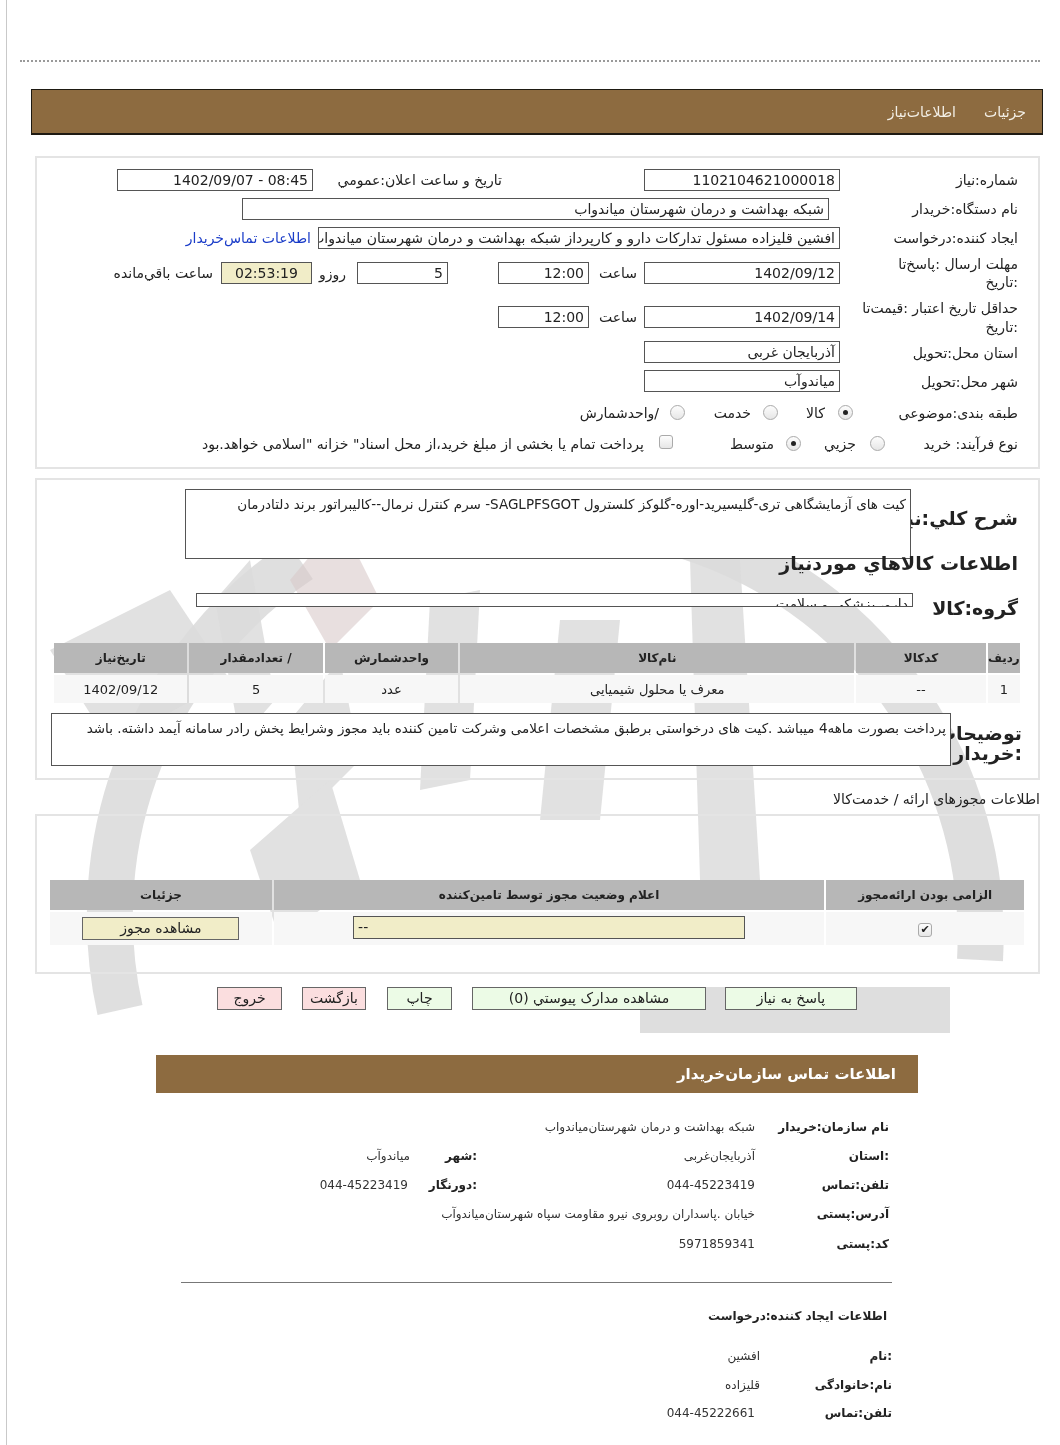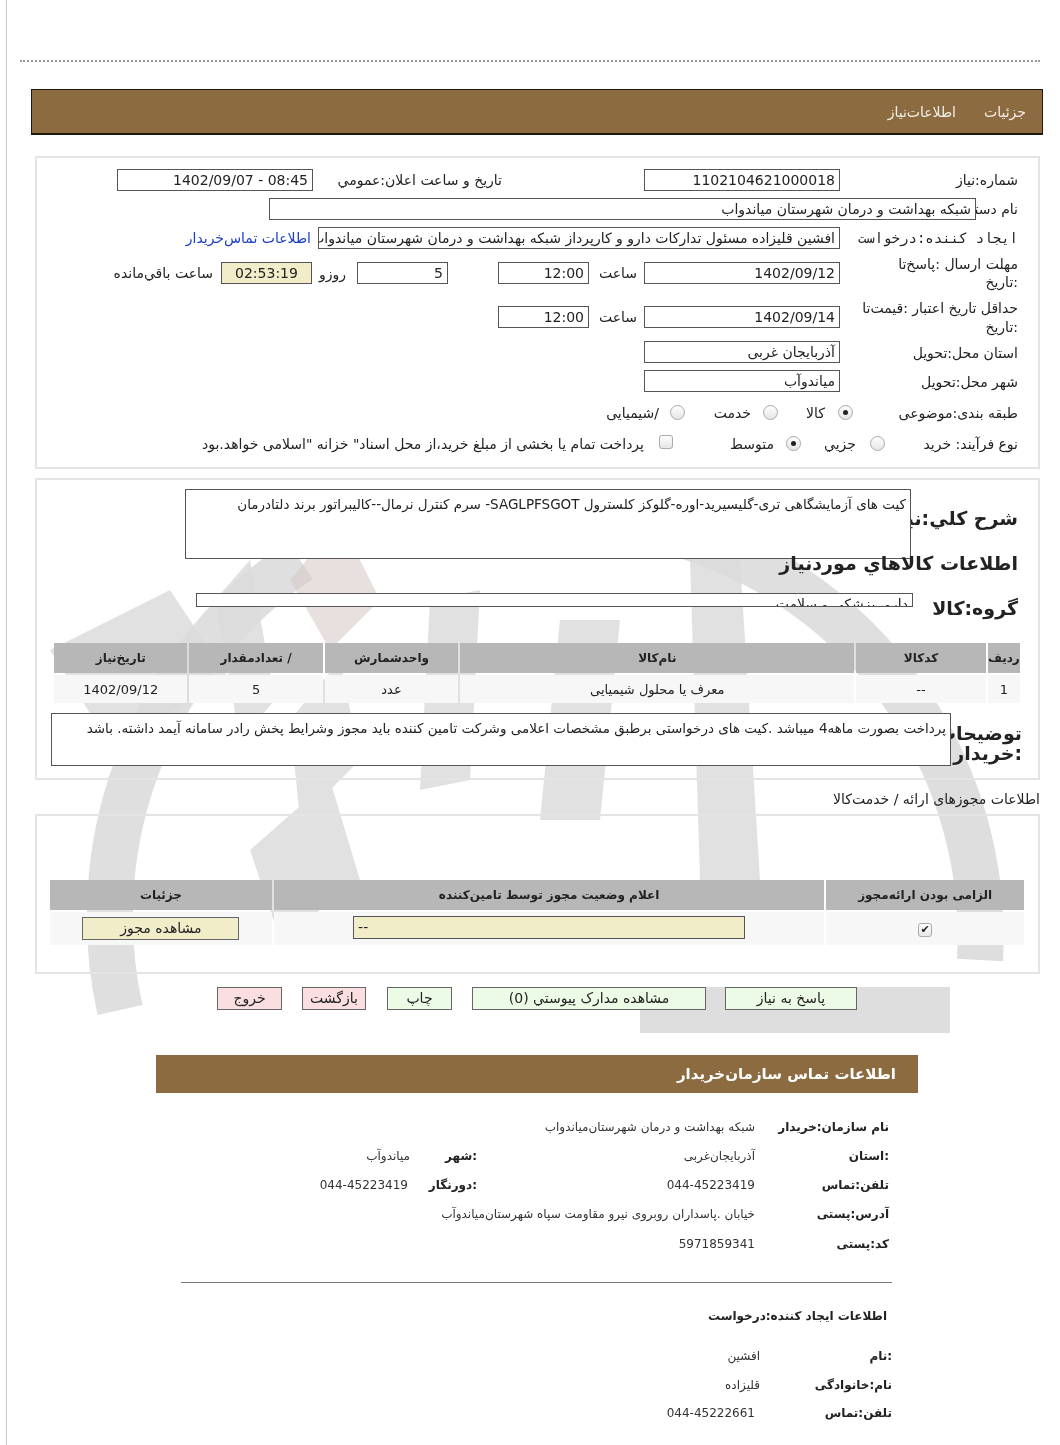--- a/index.html
+++ b/index.html
@@ -63,23 +63,23 @@
 
 <div class="panel" style="left:35px; top:156px; width:1005px; height:313px;"></div>
 
 <span class="lbl" style="right:42px; top:172px;">شماره:نیاز</span>
 <div class="field ltr" style="left:644px; top:169px; width:196px;">1102104621000018</div>
 
 <span class="lbl" style="right:558px; top:172px;">تاریخ و ساعت اعلان:عمومي</span>
 <div class="field ltr" style="left:117px; top:169px; width:196px;">1402/09/07 - 08:45</div>
 
 <span class="lbl" style="right:42px; top:201px;">نام دستگاه:خریدار</span>
-<div class="field" style="left:269px; top:198px; width:707px;padding-left:30px;">شبکه بهداشت و درمان شهرستان میاندواب</div>
-
-<span class="lbl" style="right:42px; top:230px;font-family:Liberation Mono, monospace;">ایجاد کننده:درخواست</span>
+<div class="field" style="left:242px; top:198px; width:587px;padding-left:30px;">شبکه بهداشت و درمان شهرستان میاندواب</div>
+
+<span class="lbl" style="right:42px; top:230px;">ایجاد کننده:درخواست</span>
 <div class="field" style="left:318px; top:227px; width:522px;">افشین قلیزاده مسئول تدارکات دارو و کارپرداز شبکه بهداشت و درمان شهرستان میاندواب</div>
 <span class="lbl link" style="right:749px; top:230px;">اطلاعات تماس‌خریدار</span>
 
 <span class="lbl" style="right:42px; top:256px;">مهلت ارسال :پاسخ‌تا</span>
 <span class="lbl" style="right:42px; top:274px;">:تاریخ</span>
 <div class="field ltr" style="left:644px; top:262px; width:196px;">1402/09/12</div>
 <span class="lbl" style="right:423px; top:265px;">ساعت</span>
 <div class="field ltr" style="left:498px; top:262px; width:91px;">12:00</div>
 <div class="field ltr" style="left:357px; top:262px; width:91px;">5</div>
 <span class="lbl" style="right:714px; top:266px;">روزو</span>
@@ -97,21 +97,21 @@
 
 <span class="lbl" style="right:42px; top:374px;">شهر محل:تحویل</span>
 <div class="field" style="left:644px; top:370px; width:196px;">میاندوآب</div>
 
 <span class="lbl" style="right:42px; top:405px;">طبقه بندی:موضوعی</span>
 <span class="radio on" style="left:838px; top:405px;"></span>
 <span class="lbl" style="right:235px; top:405px;">کالا</span>
 <span class="radio" style="left:763px; top:405px;"></span>
 <span class="lbl" style="right:309px; top:405px;">خدمت</span>
 <span class="radio" style="left:670px; top:405px;"></span>
-<span class="lbl" style="right:401px; top:405px;">/شیمیایی</span>
+<span class="lbl" style="right:401px; top:405px;">/واحدشمارش</span>
 
 <span class="lbl" style="right:42px; top:436px;">نوع فرآیند: خرید</span>
 <span class="radio" style="left:870px; top:436px;"></span>
 <span class="lbl" style="right:204px; top:436px;">جزیي</span>
 <span class="radio on" style="left:786px; top:436px;"></span>
 <span class="lbl" style="right:286px; top:436px;">متوسط</span>
 <span class="check" style="left:659px; top:435px;"></span>
 <span class="lbl" style="right:416px; top:436px;">پرداخت تمام یا بخشی از مبلغ خرید،از محل اسناد" خزانه "اسلامی خواهد.بود</span>
 
 <div class="panel" style="left:35px; top:478px; width:1005px; height:302px;"></div>

